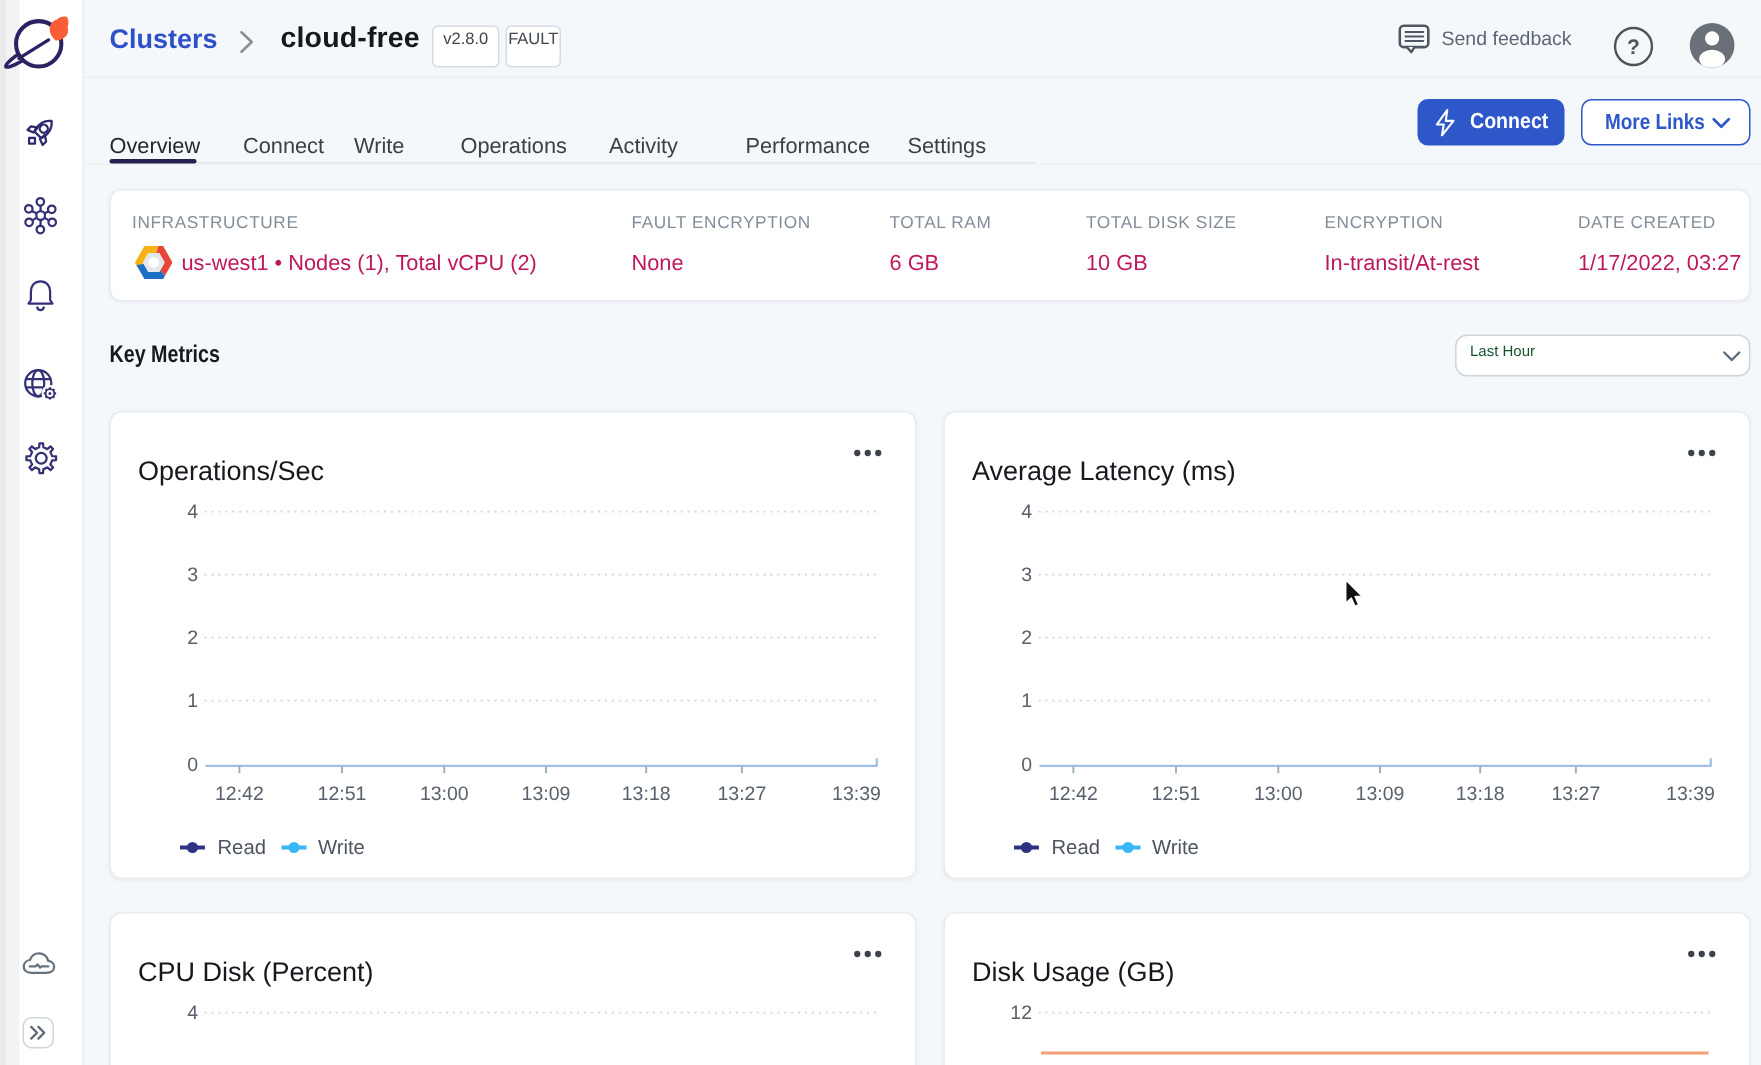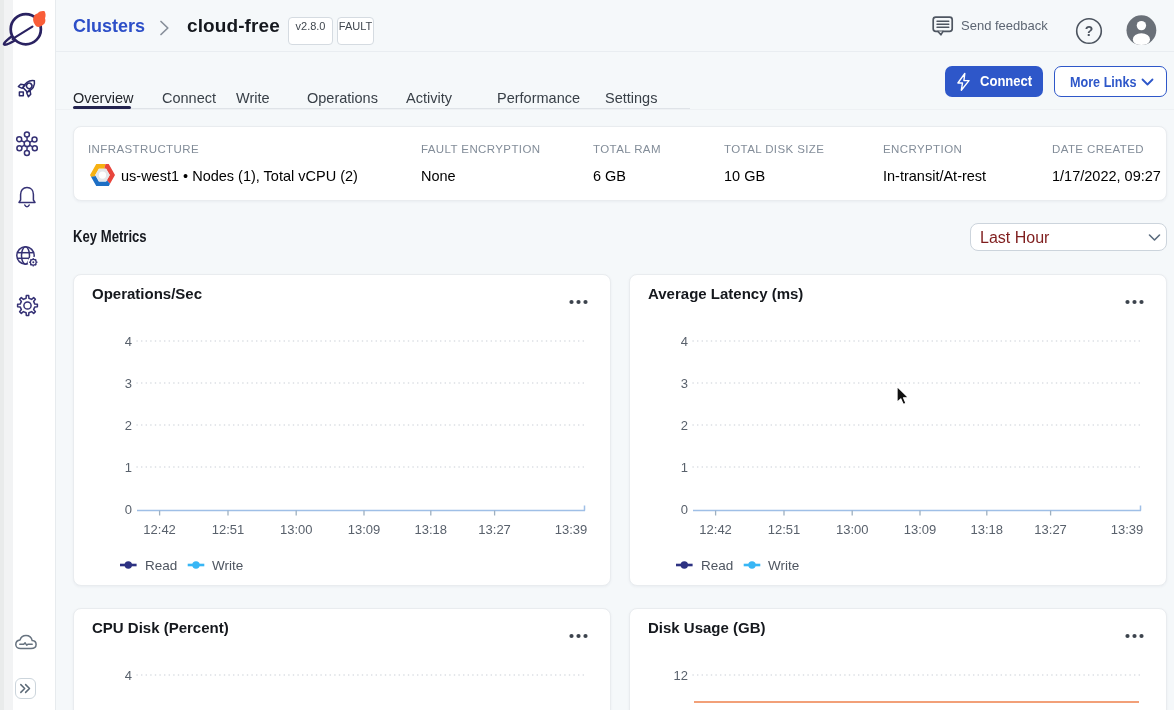--- a/index.html
+++ b/index.html
@@ -21,27 +21,27 @@
 #tabline2{left:56px;top:109px;width:1118px;height:1px;background:#eef1f4}
 #tabul{left:73px;top:105.5px;width:58px;height:3.5px;background:#23234f;border-radius:2px}
 #btnconnect{left:945px;top:66px;width:98px;height:31px;background:#2e57c9;border-radius:7px;color:#fff;font-size:14.5px;font-weight:bold}
 #btnconnect span{position:absolute;left:35px;top:7px;transform:scaleX(.9);transform-origin:0 0}
 #btnmore{left:1054px;top:66px;width:113px;height:31px;background:#fff;border:1.5px solid #2e57c9;border-radius:7px;color:#2e57c9;font-size:14.5px;font-weight:bold}
 #btnmore span{position:absolute;left:15px;top:6.5px;transform:scaleX(.87);transform-origin:0 0}
 
 .card{background:#fff;border:1px solid #e9ecef;border-radius:8px;box-shadow:0 1px 3px rgba(20,40,80,.05)}
 #infra{left:73px;top:126px;width:1094px;height:75px}
 .ilab{top:142.5px;font-size:11.5px;color:#838d99;letter-spacing:.4px}
-.ival{top:168px;font-size:14.5px;color:#000000}
+.ival{top:168px;font-size:14.5px;color:#be185d}
 #kmtitle{left:73px;top:228px;font-size:16px;font-weight:bold;color:#15181e;transform:scaleX(.82);transform-origin:0 0}
 #select{left:970px;top:223px;width:197px;height:28px;background:#fff;border:1px solid #ccd4dc;border-radius:8px}
-#select span{position:absolute;left:9px;top:5px;font-size:16px;color:#7f1d1d}
+#select span{position:absolute;left:9px;top:5px;font-size:10px;color:#14532d}
 
 .ccard{width:538px;height:312px}
-.ctitle{left:18px;top:10px;font-size:15px;font-weight:bold;color:#15181d;position:absolute}
+.ctitle{left:18px;top:29px;font-size:18px;font-weight:normal;color:#15181d;position:absolute}
 .chart{position:absolute;left:0;top:0}
 </style>
 </head>
 <body>
 <div class="abs" id="gut1"></div>
 <div class="abs" id="gut2"></div>
 <div class="abs" id="sidebar"></div>
 
 <svg class="abs" style="left:0;top:10px" width="50" height="40" viewBox="0 0 50 40">
   <ellipse cx="18.25" cy="25.25" rx="17.1" ry="2.7" fill="none" stroke="#2a2261" stroke-width="2.2" transform="rotate(-32.8 18.25 25.25)"></ellipse>
@@ -216,21 +216,21 @@
   <polygon points="50,52 125,140 -30,140 -30,64" fill="#1d6fc5"></polygon>
  </g>
  <polygon points="35.5,26.5 64.5,26.5 79,52 64.5,77.5 35.5,77.5 21,52" fill="#e4e7ea"></polygon>
  <circle cx="50" cy="52" r="14.5" fill="#fff"></circle>
 </svg>
 <div class="abs ival" style="left:121px">us-west1 • Nodes (1), Total vCPU (2)</div>
 <div class="abs ival" style="left:421px">None</div>
 <div class="abs ival" style="left:593px">6 GB</div>
 <div class="abs ival" style="left:724px">10 GB</div>
 <div class="abs ival" style="left:883px">In-transit/At-rest</div>
-<div class="abs ival" style="left:1052px">1/17/2022, 09:27</div>
+<div class="abs ival" style="left:1052px">1/17/2022, 03:27</div>
 
 <div class="abs" id="kmtitle">Key Metrics</div>
 <div class="abs" id="select">
     <span>Last Hour</span>
 <svg class="abs" style="left:176px;top:9px" width="15" height="11" viewBox="0 0 15 11">
       <path d="M2.5 2 L7.5 7 L12.5 2" fill="none" stroke="#5a6b7d" stroke-width="1.6" stroke-linecap="round" stroke-linejoin="round"></path>
     </svg>
 </div>
 
 <div class="abs card ccard" style="left:73px;top:274px" id="c1">

